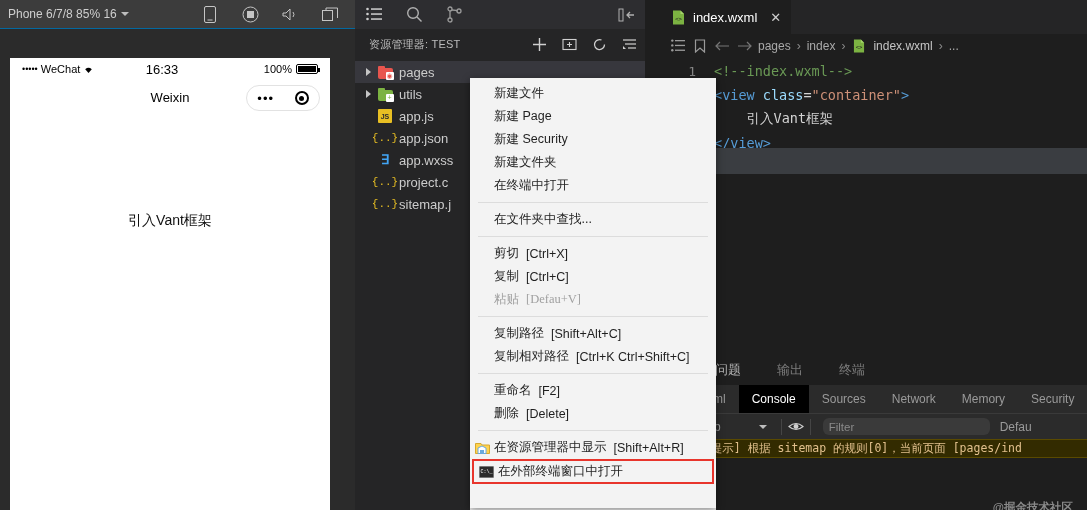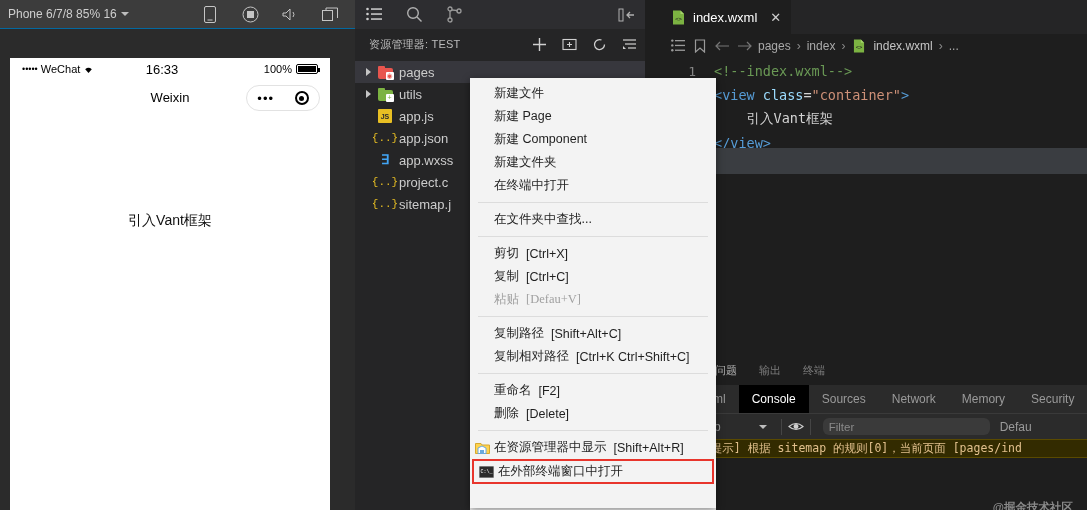--- a/index.html
+++ b/index.html
@@ -182,22 +182,22 @@
   .tk-tag { color: #569cd6; }
   .tk-attr { color: #9cdcfe; }
   .tk-str { color: #ce9178; }
   .tk-txt { color: #d4d4d4; }
 
   .editor-strip { position:absolute; left:0; right:0; top:148px; height:26px; background:#3a3d41; }
 
   
   .panel { position: absolute; left: 645px; top: 355px; right: 0; bottom: 0; background: #1e1e1e; }
   .panel-tabs {
-    height: 30px; display: flex; align-items: center; gap: 22px;
-    padding-left: 70px; font-size: 11px; color: #7c7c7c;
+    height: 30px; display: flex; align-items: center; gap: 36px;
+    padding-left: 70px; font-size: 13px; color: #7c7c7c;
   }
   .panel-tabs .pt-active { color: #b5b5b5; }
 
   .dev-tabs {
     height: 28px; background: #2b2b2b; display: flex; align-items: stretch;
     padding-left: 55px; font-size: 12px; color: #9a9a9a;
   }
   .dt { display: flex; align-items: center; padding: 0 13px; }
   .dt.active { background: #000000; color: #ffffff; }
 
@@ -580,21 +580,21 @@
 
   <div class="menu-tail"></div>
   <div class="ctxmenu">
     <div class="mi">
       <span class="mlabel">新建文件</span>
     </div>
     <div class="mi">
       <span class="mlabel">新建 Page</span>
     </div>
     <div class="mi">
-      <span class="mlabel">新建 Component</span>
+      <span class="mlabel">新建 Security</span>
     </div>
     <div class="mi">
       <span class="mlabel">新建文件夹</span>
     </div>
     <div class="mi">
       <span class="mlabel">在终端中打开</span>
     </div>
     <div class="msep"></div>
     <div class="mi">
       <span class="mlabel">在文件夹中查找...</span>

